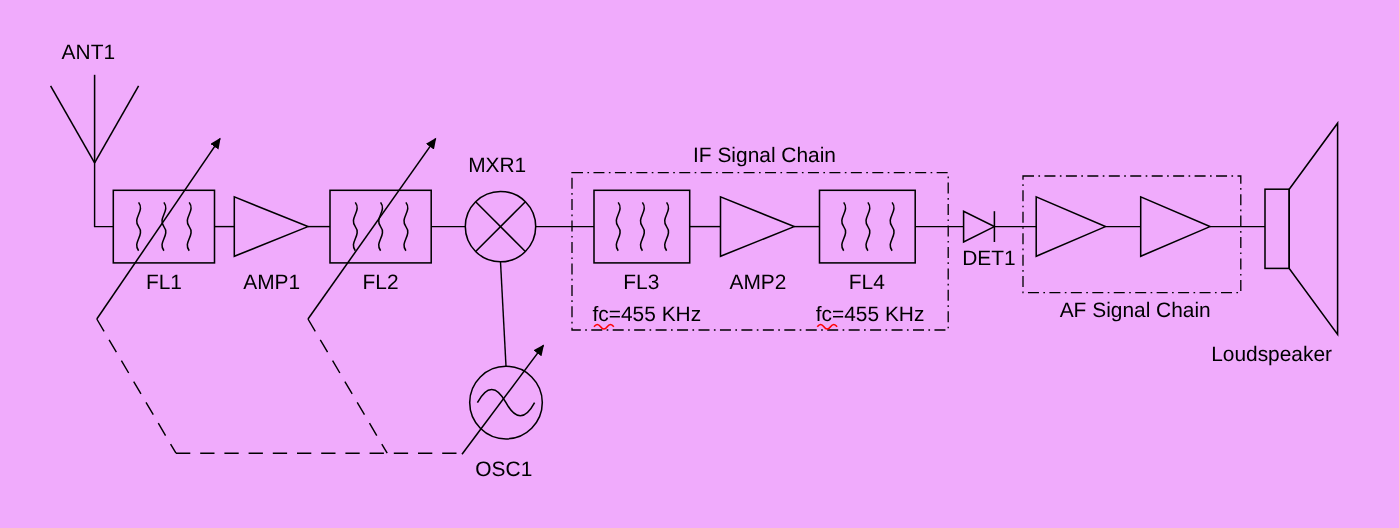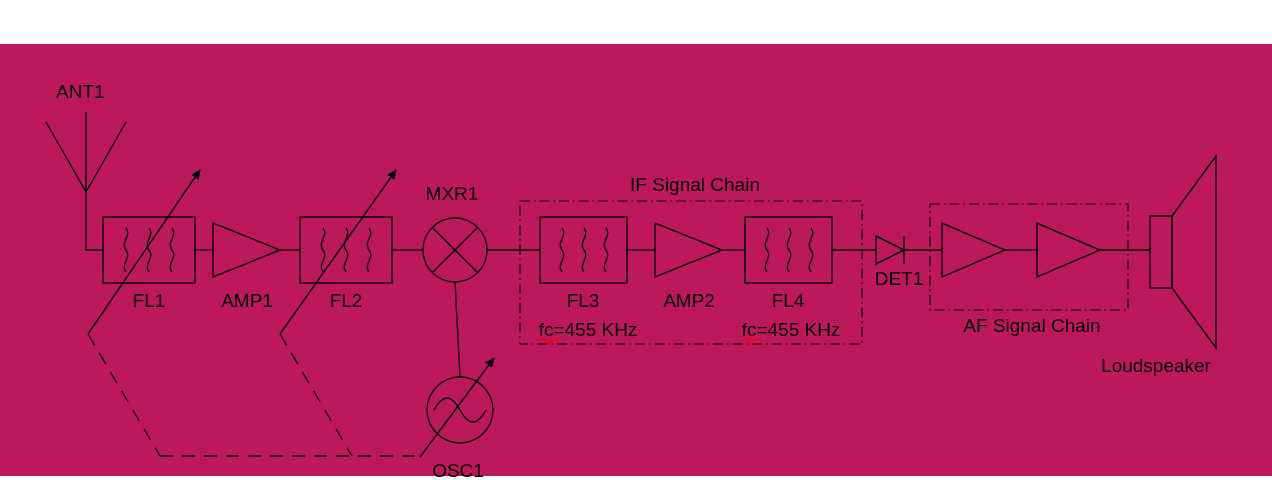--- a/index.html
+++ b/index.html
@@ -7,23 +7,22 @@
     padding: 0;
     background: #ffffff;
     width: 1272px;
     height: 480px;
     overflow: hidden;
     font-family: "Liberation Sans", sans-serif;
   }
   .canvas {
     position: relative;
     width: 1272px;
-    height: 432px;
-    background: #be185d;
-    margin-top: 44px;
+    height: 480px;
+    background: #f0abfc;
   }
   svg { display: block; }
   .outline {
     fill: none;
     stroke: #000000;
     stroke-width: 1.4;
   }
   .wire {
     fill: none;
     stroke: #000000;

